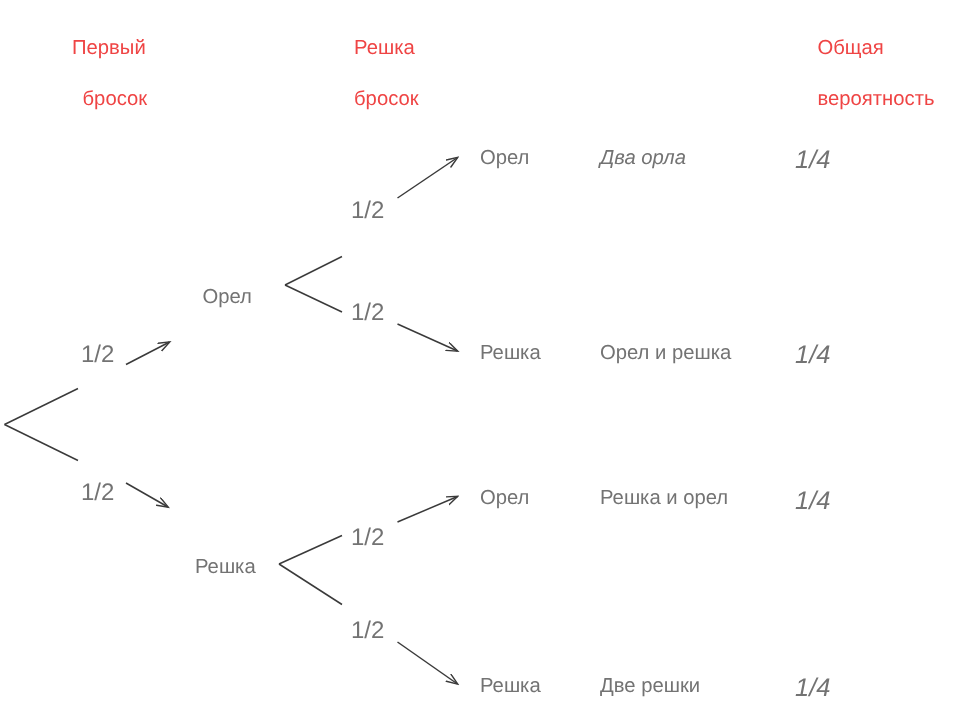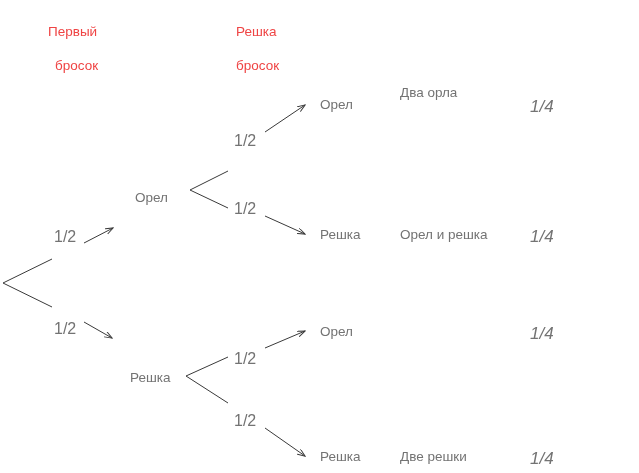--- a/index.html
+++ b/index.html
@@ -60,20 +60,24 @@
     <span>Первый</span><br>
     <span style="display:inline-block; margin-left:7px;">бросок</span>
   </div>
 
   <div class="lbl col-head" style="left:221px; top:6px;">
     <span>Решка</span><br>
     <span>бросок</span>
   </div>
 
 
+  <div class="lbl col-head" style="left:530px; top:6px;">
+    <span>Общая</span><br>
+    <span>вероятность</span>
+  </div>
 
   <svg class="tree-lines" viewBox="0 0 639 473">
     <defs>
       <marker id="arrow" markerWidth="9" markerHeight="9" refX="7.6" refY="3.1" orient="auto" markerUnits="strokeWidth">
         <path d="M0.4,0.3 L7.8,3.1 L0.4,5.9" fill="none" stroke="#3a3a3a" stroke-width="0.95" stroke-linecap="round" stroke-linejoin="miter"></path>
       </marker>
     </defs>
 
     <path d="M3,283 L52,259" fill="none" stroke="#3a3a3a" stroke-width="1"></path>
     <path d="M84,243 L113,228" fill="none" stroke="#3a3a3a" stroke-width="1" marker-end="url(#arrow)"></path>
@@ -99,27 +103,28 @@
 
   <div class="lbl node-label" style="left:135px; top:189px;">Орел</div>
   <div class="lbl node-label" style="left:130px; top:369px;">Решка</div>
 
   <div class="lbl branch-prob" style="left:234px; top:131px;">1/2</div>
   <div class="lbl branch-prob" style="left:234px; top:199px;">1/2</div>
   <div class="lbl branch-prob" style="left:234px; top:349px;">1/2</div>
   <div class="lbl branch-prob" style="left:234px; top:411px;">1/2</div>
 
   <div class="lbl outcome-coin" style="left:320px; top:96px;">Орел</div>
-  <div class="lbl outcome-event" style="left:400px; top:84px;">Два орла</div>
+  <div class="lbl outcome-event" style="left:400px; top:96px;font-style:italic;">Два орла</div>
   <div class="lbl outcome-prob" style="left:530px; top:96px;">1/4</div>
 
   <div class="lbl outcome-coin" style="left:320px; top:226px;">Решка</div>
   <div class="lbl outcome-event" style="left:400px; top:226px;text-align:center;">Орел и решка</div>
   <div class="lbl outcome-prob" style="left:530px; top:226px;">1/4</div>
 
   <div class="lbl outcome-coin" style="left:320px; top:323px;">Орел</div>
+  <div class="lbl outcome-event" style="left:400px; top:323px;">Решка и орел</div>
   <div class="lbl outcome-prob" style="left:530px; top:323px;">1/4</div>
 
   <div class="lbl outcome-coin" style="left:320px; top:448px;">Решка</div>
   <div class="lbl outcome-event" style="left:400px; top:448px;">Две решки</div>
   <div class="lbl outcome-prob" style="left:530px; top:448px;">1/4</div>
 
 </div>
 
 </body></html>

